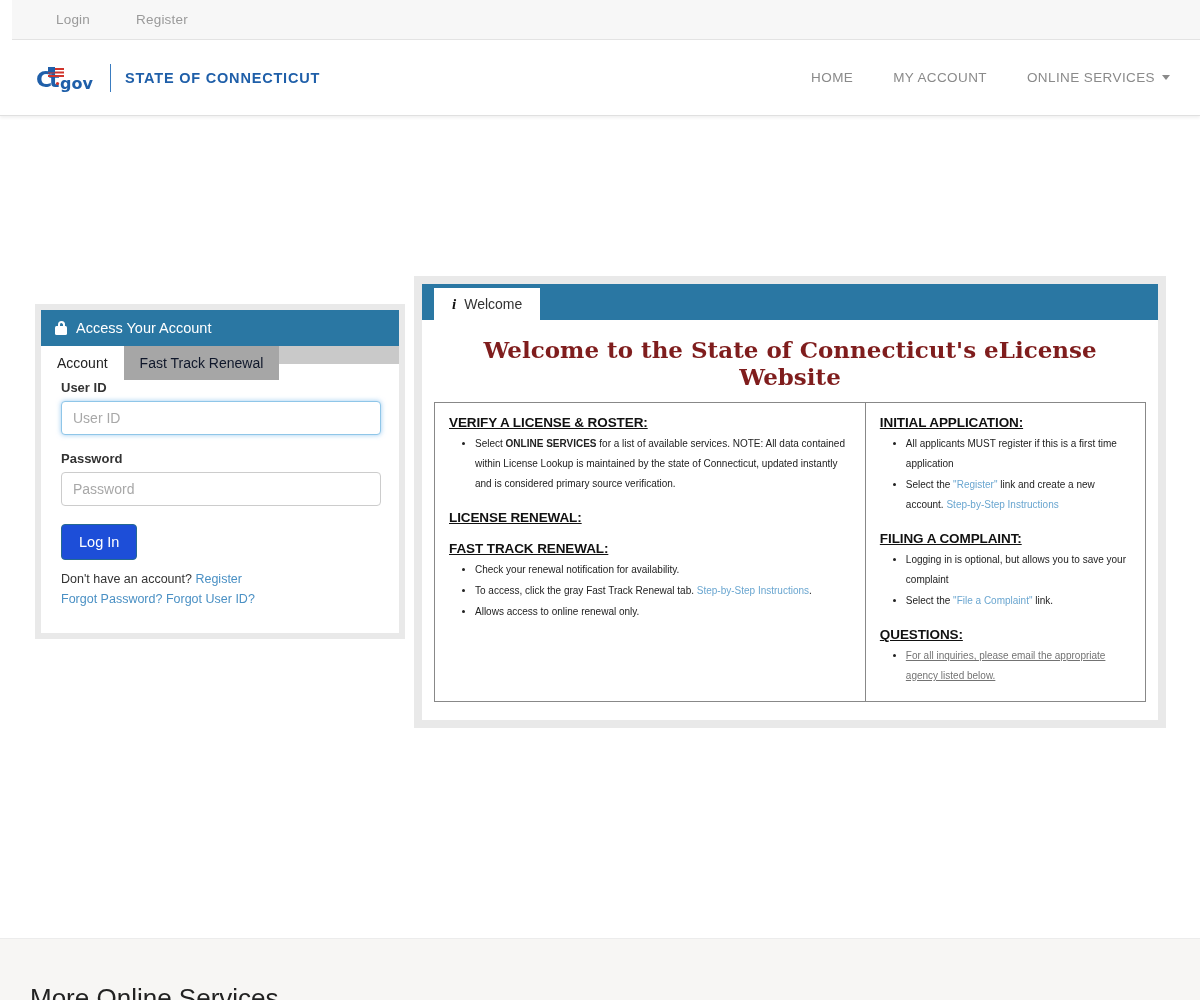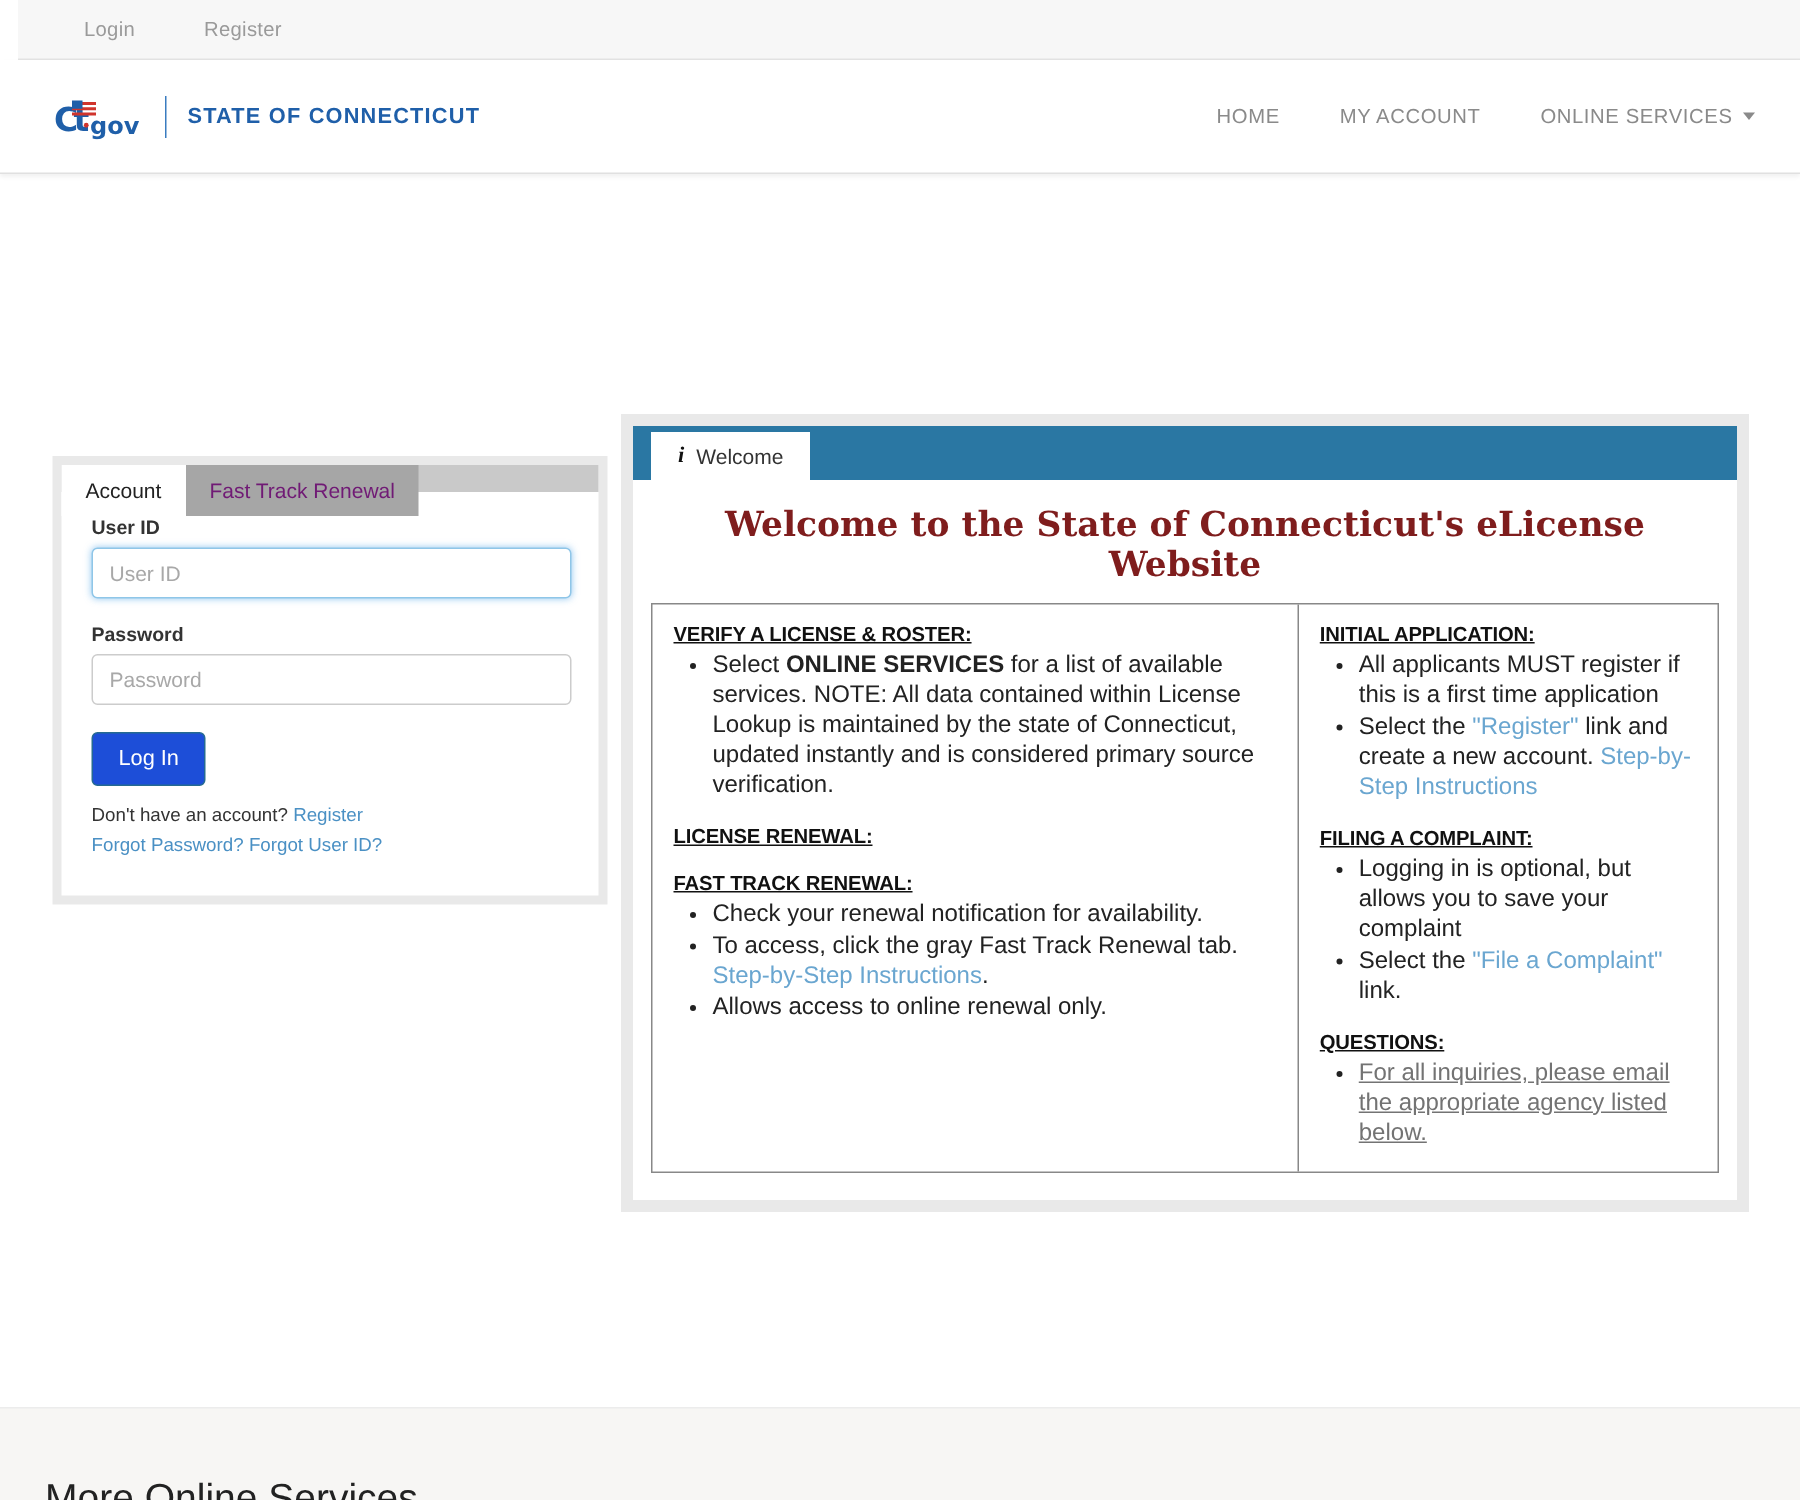--- a/index.html
+++ b/index.html
@@ -128,21 +128,21 @@
     height: 18px;
   }
   .tab {
     height: 34px;
     display: flex; align-items: center;
     padding: 0 16px;
     font-size: 14px;
     cursor: pointer;
   }
   .tab.active { background: #fff; color: #222; }
-  .tab.inactive { background: #a6a6a6; color: #701a75; }
+  .tab.inactive { background: #a6a6a6; color: #0f172a; }
   .login-body { padding: 16px 20px 24px 20px; }
   .field-label {
     font-size: 13px; font-weight: bold; color: #333;
     margin-bottom: 6px;
   }
   .txt-input {
     width: 320px; height: 34px;
     border: 1px solid #ccc; border-radius: 4px;
     padding: 0 11px;
     font-size: 14px;
@@ -228,21 +228,21 @@
     margin: 0 0 4px 0;
     letter-spacing: -.1px;
   }
   .sec-head.spaced { margin-top: 16px; }
   ul.sec-list {
     margin: 0 0 0 0;
     padding-left: 26px;
     list-style: disc;
   }
   ul.sec-list li {
-    font-size: 16px;
+    font-size: 10px;
     line-height: 20px;
     color: #222;
     margin-bottom: 1px;
   }
   .lnk { color: #6aa6d0; text-decoration: none; }
   .lnk-u { color: #737373; }
   .b { font-weight: bold; }
 
   
   .footer {
@@ -297,20 +297,27 @@
       <span>ONLINE SERVICES</span>
       <span class="caret"></span>
     </a>
   </nav>
 </div>
 
 <div class="content">
 
   <div class="login-card">
     <div class="login-inner">
+      <div class="card-header">
+        <span class="lock-icon">
+          <span class="shackle"></span>
+            <span class="body"></span>
+        </span>
+        <span>Access Your Account</span>
+      </div>
 
       <div class="tab-strip">
         <div class="tab active">Account</div>
         <div class="tab inactive">Fast Track Renewal</div>
       </div>
 
       <div class="login-body">
         <div class="field-label">User ID</div>
         <input class="txt-input focused" type="text" placeholder="User ID" style="">
 

